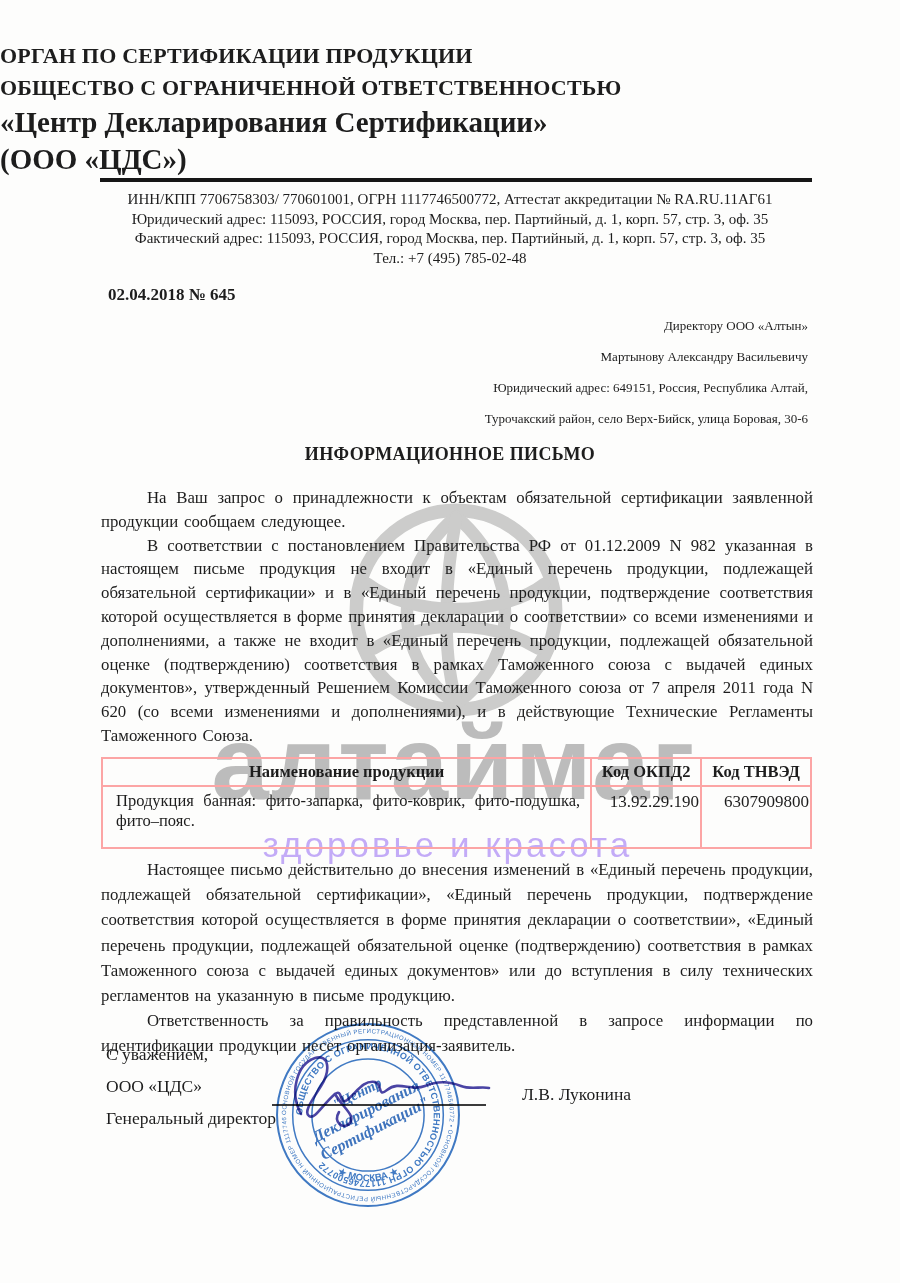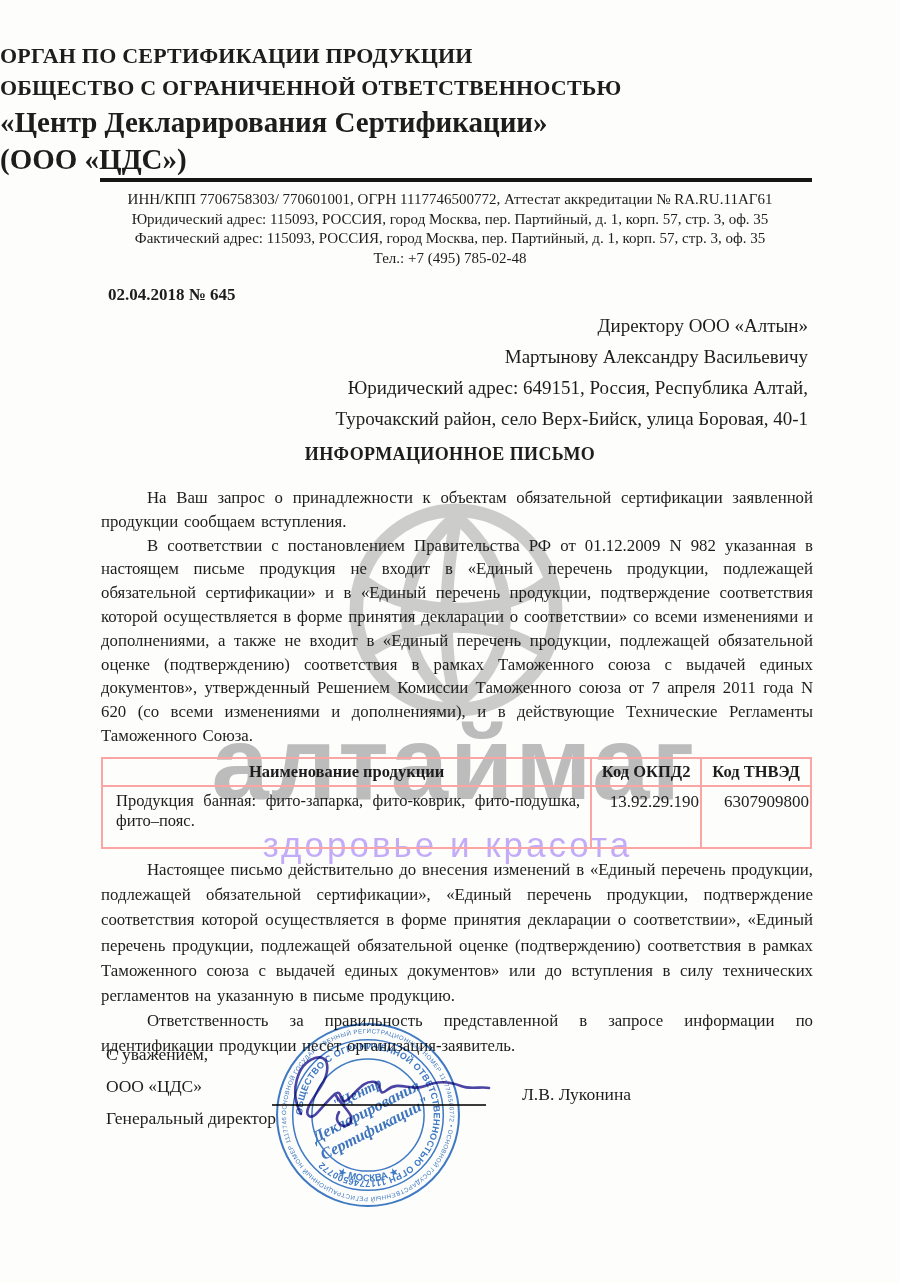--- a/index.html
+++ b/index.html
@@ -9,21 +9,21 @@
     font-family:"Liberation Serif", serif;color:#1d1d1d;
   }
   
   .letterhead{position:absolute;left:0;top:40px;width:100%;text-align:left;font-weight:bold;}
   .lh-small{font-size:22px;letter-spacing:.2px;line-height:32px;}
   .lh-big{font-size:29px;line-height:37px;}
   .header-rule{position:absolute;left:100px;top:178px;width:712px;height:4px;background:#161616;}
   .requisites{position:absolute;left:0;top:190px;width:100%;text-align:center;font-size:15px;line-height:19.5px;}
   
   .outgoing-ref{position:absolute;left:108px;top:285px;font-size:17px;font-weight:bold;}
-  .recipient{position:absolute;right:92px;top:310px;text-align:right;font-size:19px;line-height:31px;margin-left:40px;}
+  .recipient{position:absolute;right:92px;top:310px;text-align:right;font-size:13px;line-height:31px;margin-left:40px;}
   
   .letter-title{position:absolute;left:0;top:444px;width:100%;text-align:center;font-weight:bold;font-size:18px;letter-spacing:.4px;}
   .body-block{position:absolute;left:101px;width:712px;font-size:16.8px;line-height:23.8px;text-align:justify;}
   .body-block p{margin:0;text-indent:46px;word-spacing:1.5px;}
   .block-a{top:486px;}
   .block-b{top:857px;line-height:25.2px;}
   
   .product-table{position:absolute;left:101px;top:757px;width:711px;border-collapse:collapse;font-size:16.5px;}
   .product-table th,.product-table td{border:2px solid #fca5a5;}
   .product-table th{font-weight:bold;padding:3px 4px;text-align:center;}
@@ -86,27 +86,27 @@
     <div>Фактический адрес: 115093, РОССИЯ, город Москва, пер. Партийный, д. 1, корп. 57, стр. 3, оф. 35</div>
     <div>Тел.: +7 (495) 785-02-48</div>
   </div>
 
   <div class="outgoing-ref">02.04.2018 № 645</div>
 
   <div class="recipient">
     <div>Директору ООО «Алтын»</div>
     <div>Мартынову Александру Васильевичу</div>
     <div>Юридический адрес: 649151, Россия, Республика Алтай,</div>
-    <div>Турочакский район, село Верх-Бийск, улица Боровая, 40-1</div>
+    <div>Турочакский район, село Верх-Бийск, улица Боровая, 30-6</div>
   </div>
 
   <div class="letter-title">ИНФОРМАЦИОННОЕ ПИСЬМО</div>
 
   <div class="body-block block-a">
-    <p>На Ваш запрос о принадлежности к объектам обязательной сертификации заявленной продукции сообщаем вступления.</p>
+    <p>На Ваш запрос о принадлежности к объектам обязательной сертификации заявленной продукции сообщаем следующее.</p>
     <p>В соответствии с постановлением Правительства РФ от 01.12.2009 N 982 указанная в настоящем письме продукция не входит в «Единый перечень продукции, подлежащей обязательной сертификации» и в «Единый перечень продукции, подтверждение соответствия которой осуществляется в форме принятия декларации о соответствии» со всеми изменениями и дополнениями, а также не входит в «Единый перечень продукции, подлежащей обязательной оценке (подтверждению) соответствия в рамках Таможенного союза с выдачей единых документов», утвержденный Решением Комиссии Таможенного союза от 7 апреля 2011 года N 620 (со всеми изменениями и дополнениями), и в действующие Технические Регламенты Таможенного Союза.</p>
   </div>
 
   <table class="product-table">
     <tbody>
         <tr>
       <th class="col-name">Наименование продукции</th>
       <th class="col-code">Код ОКПД2</th>
       <th class="col-code">Код ТНВЭД</th>
     </tr>

